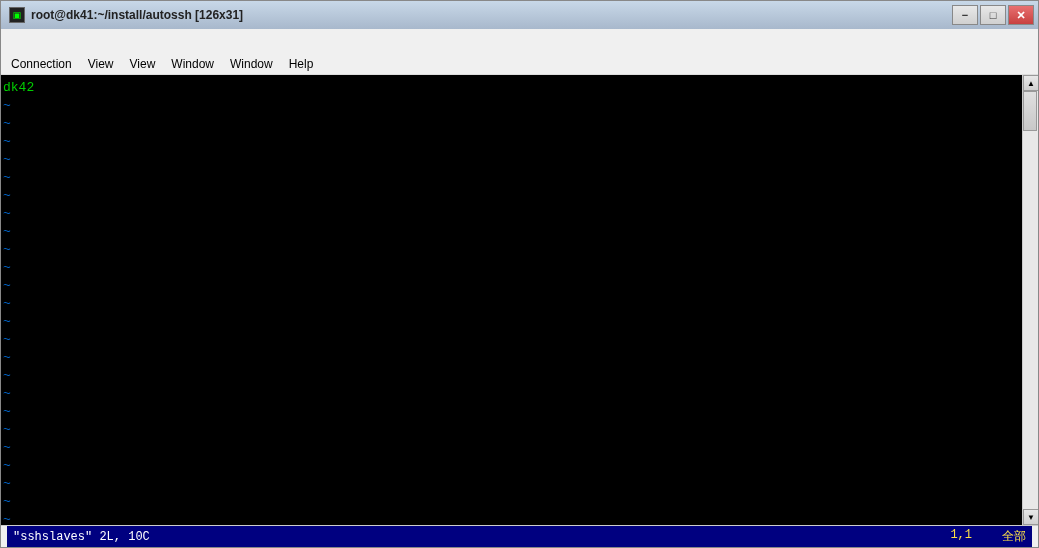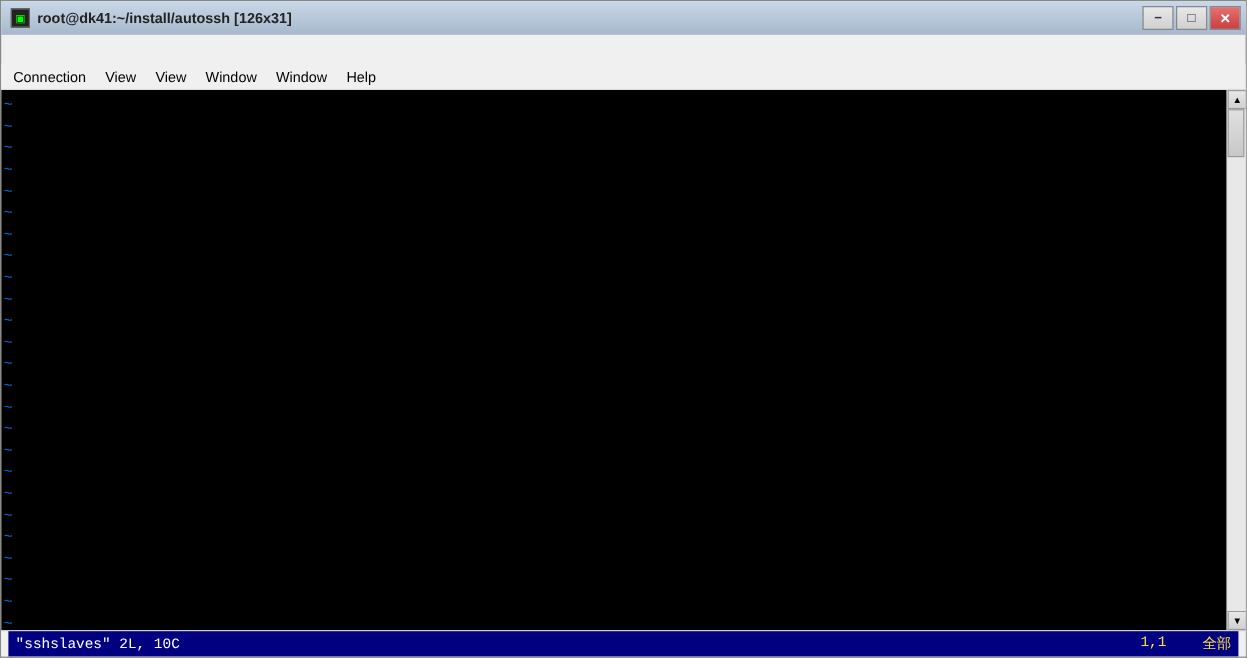--- a/index.html
+++ b/index.html
@@ -240,20 +240,21 @@
     <div class="menu-item">Connection</div>
     <div class="menu-item">View</div>
     <div class="menu-item">View</div>
     <div class="menu-item">Window</div>
     <div class="menu-item">Window</div>
     <div class="menu-item">Help</div>
   </div>
 
   <div class="terminal-container">
     <div class="terminal" id="terminal-area">
+    <div class="terminal-line green">dk42</div>
         <div class="terminal-line blue-tilde">~</div>
         <div class="terminal-line blue-tilde">~</div>
         <div class="terminal-line blue-tilde">~</div>
         <div class="terminal-line blue-tilde">~</div>
         <div class="terminal-line blue-tilde">~</div>
         <div class="terminal-line blue-tilde">~</div>
         <div class="terminal-line blue-tilde">~</div>
         <div class="terminal-line blue-tilde">~</div>
         <div class="terminal-line blue-tilde">~</div>
         <div class="terminal-line blue-tilde">~</div>

